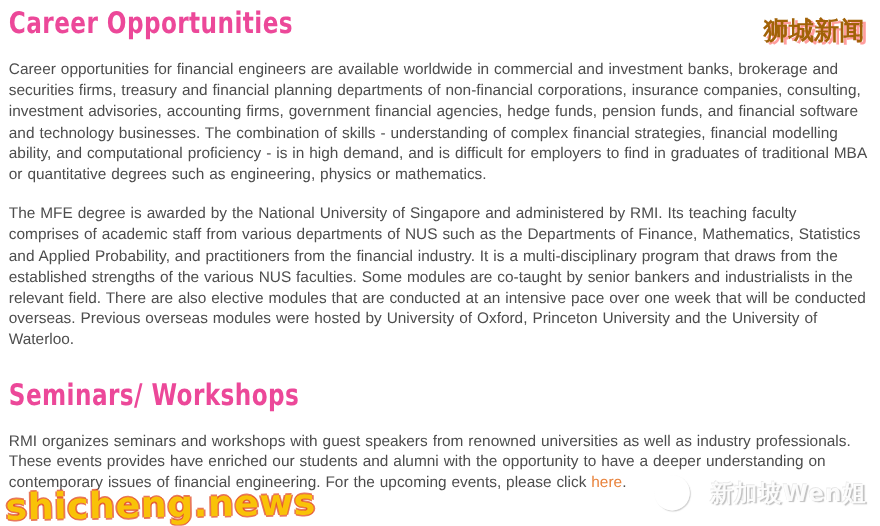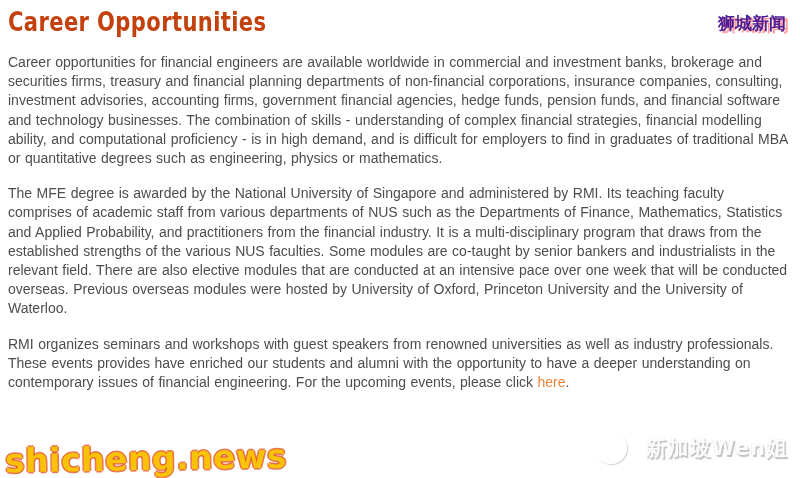--- a/index.html
+++ b/index.html
@@ -12,21 +12,21 @@
     position: relative;
   }
   .content {
     padding: 2px 10px 0 8px;
     width: 782px;
   }
   h2.sec-heading {
     font-family: "DejaVu Sans", sans-serif;
     font-weight: 700;
     font-size: 27px;
-    color: #c2410c;
+    color: #ec4899;
     margin: 0;
     line-height: 30px;
     white-space: nowrap;
   }
   h2.sec-heading .condense {
     display: inline-block;
     transform: scaleX(0.78);
     transform-origin: 0 50%;
     letter-spacing: 0.5px;
   }
@@ -43,23 +43,23 @@
     color: #e8833d;
     text-decoration: none;
     cursor: pointer;
   }
   
   .wm-top-right {
     position: absolute;
     top: 12px;
     right: 14px;
     font-family: "DejaVu Sans", sans-serif;
-    font-size: 17px;
+    font-size: 23px;
     font-weight: 700;
-    color: #4c1d95;
+    color: #a16207;
     text-shadow: 3px 2px 0 rgba(255,140,140,0.85);
     pointer-events: none;
   }
   .wm-bottom-left {
     position: absolute;
     left: 5px;
     bottom: 0px;
     font-family: "DejaVu Sans", sans-serif;
     font-size: 33px;
     font-weight: 700;
@@ -126,20 +126,23 @@
       <span class="condense">Career Opportunities</span>
     </h2>
     <p class="body-text">Career opportunities for financial engineers are available worldwide in commercial and investment banks, brokerage and securities firms, treasury and financial planning departments of non-financial corporations, insurance companies, consulting, investment advisories, accounting firms, government financial agencies, hedge funds, pension funds, and financial software and technology businesses. The combination of skills - understanding of complex financial strategies, financial modelling ability, and computational proficiency - is in high demand, and is difficult for employers to find in graduates of traditional MBA or quantitative degrees such as engineering, physics or mathematics.</p>
   </section>
 
   <section>
     <p class="body-text">The MFE degree is awarded by the National University of Singapore and administered by RMI. Its teaching faculty comprises of academic staff from various departments of NUS such as the Departments of Finance, Mathematics, Statistics and Applied Probability, and practitioners from the financial industry. It is a multi-disciplinary program that draws from the established strengths of the various NUS faculties. Some modules are co-taught by senior bankers and industrialists in the relevant field. There are also elective modules that are conducted at an intensive pace over one week that will be conducted overseas. Previous overseas modules were hosted by University of Oxford, Princeton University and the University of Waterloo.</p>
   </section>
 
   <section>
+    <h2 class="sec-heading h-later">
+      <span class="condense">Seminars/ Workshops</span>
+    </h2>
     <p class="body-text"><span>RMI organizes seminars and workshops with guest speakers from renowned universities as well as industry professionals. These events provides have enriched our students and alumni with the opportunity to have a deeper understanding on contemporary issues of financial engineering. For the upcoming events, please click </span><a href="#" class="inline-link">here</a><span>.</span></p>
   </section>
 
 </div>
 
 <div class="wm-top-right">狮城新闻</div>
 
 <div class="wm-bottom-left">shicheng.news</div>
 
 <div class="wm-bottom-right">

